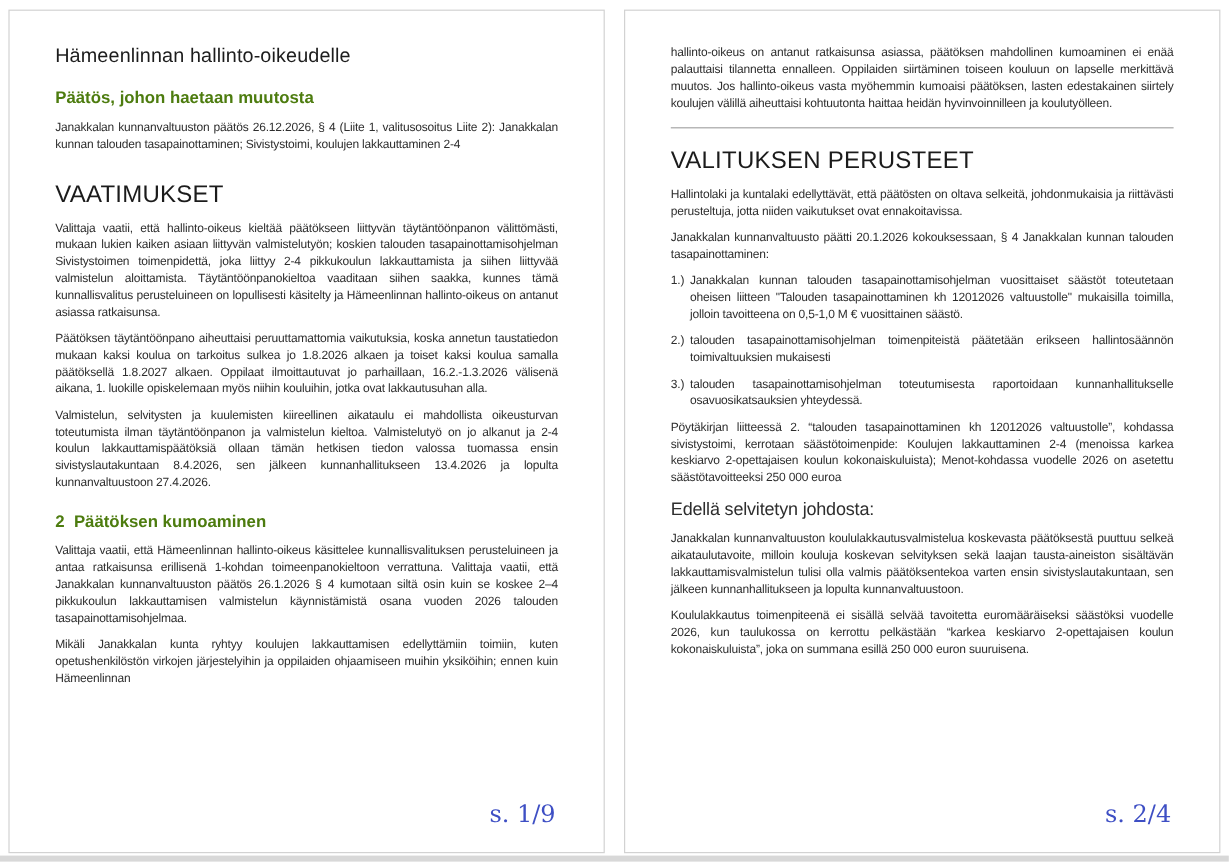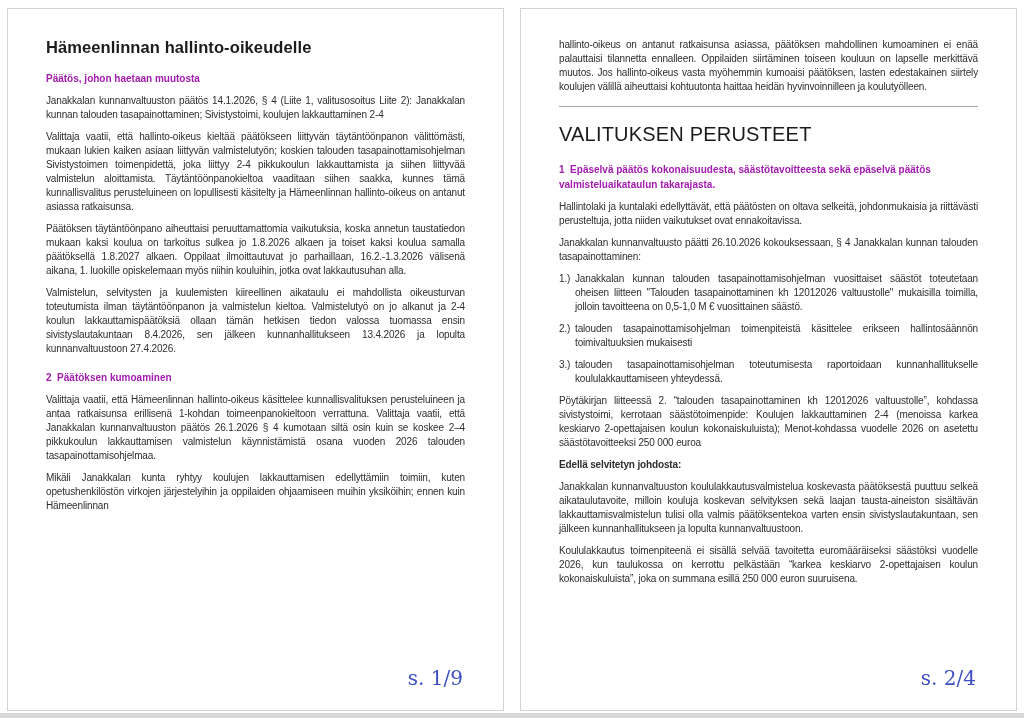--- a/index.html
+++ b/index.html
@@ -19,54 +19,54 @@
     border: 1px solid #d2d2d2;
     box-sizing: border-box;
     padding: 27px 38px 0 38px;
     overflow: hidden;
   }
   #page-1 { left: 7px; }
   #page-2 { left: 520px; }
 
   .doc-title {
     font-size: 16.5px;
-    font-weight: 700;
+    font-weight: 400;
     color: #1c1c1c;
     margin: 2px 0 0 0;
     letter-spacing: 0.1px;
   }
   .h1 {
     font-size: 20px;
     font-weight: 400;
     color: #1b1b1b;
     line-height: 1.4;
     margin: 20px 0 0 0;
     letter-spacing: 0.2px;
   }
   .h3 {
-    font-size: 10px;
+    font-size: 14px;
     font-weight: 600;
-    color: #a21caf;
+    color: #4d7c0f;
     line-height: 1.5;
     margin: 14px 0 0 0;
     white-space: pre-wrap;
   }
   p.body, .list-item {
     font-size: 10px;
     line-height: 1.4;
     color: #2e2e2e;
     text-align: justify;
     letter-spacing: -0.15px;
     margin: 8px 0 0 0;
   }
   .bold-lead {
-    font-size: 10px;
+    font-size: 15px;
     line-height: 1.4;
     color: #2e2e2e;
-    font-weight: 700;
+    font-weight: 400;
     letter-spacing: -0.15px;
     margin: 8px 0 0 0;
   }
   .list-item {
     position: relative;
     padding-left: 16px;
   }
   .list-marker {
     position: absolute;
     left: 0; top: 0;
@@ -94,53 +94,53 @@
     width: 1024px; height: 5px;
     background: #d8d8d8;
   }
 </style>
 </head>
 <body>
 
 <div class="page" id="page-1">
   <div class="doc-title">Hämeenlinnan hallinto-oikeudelle</div>
   <div class="h3">Päätös, johon haetaan muutosta</div>
-  <p class="body">Janakkalan kunnanvaltuuston päätös 14.1.2026, § 4 (Liite 1, valitusosoitus Liite 2): Janakkalan kunnan talouden tasapainottaminen; Sivistystoimi, koulujen lakkauttaminen 2-4</p>
+  <p class="body">Janakkalan kunnanvaltuuston päätös 26.12.2026, § 4 (Liite 1, valitusosoitus Liite 2): Janakkalan kunnan talouden tasapainottaminen; Sivistystoimi, koulujen lakkauttaminen 2-4</p>
+  <div class="h1">VAATIMUKSET</div>
 
   <p class="body">Valittaja vaatii, että hallinto-oikeus kieltää päätökseen liittyvän täytäntöönpanon välittömästi, mukaan lukien kaiken asiaan liittyvän valmistelutyön; koskien talouden tasapainottamisohjelman Sivistystoimen toimenpidettä, joka liittyy 2-4 pikkukoulun lakkauttamista ja siihen liittyvää valmistelun aloittamista. Täytäntöönpanokieltoa vaaditaan siihen saakka, kunnes tämä kunnallisvalitus perusteluineen on lopullisesti käsitelty ja Hämeenlinnan hallinto-oikeus on antanut asiassa ratkaisunsa.</p>
   <p class="body">Päätöksen täytäntöönpano aiheuttaisi peruuttamattomia vaikutuksia, koska annetun taustatiedon mukaan kaksi koulua on tarkoitus sulkea jo 1.8.2026 alkaen ja toiset kaksi koulua samalla päätöksellä 1.8.2027 alkaen. Oppilaat ilmoittautuvat jo parhaillaan, 16.2.-1.3.2026 välisenä aikana, 1. luokille opiskelemaan myös niihin kouluihin, jotka ovat lakkautusuhan alla.</p>
   <p class="body">Valmistelun, selvitysten ja kuulemisten kiireellinen aikataulu ei mahdollista oikeusturvan toteutumista ilman täytäntöönpanon ja valmistelun kieltoa. Valmistelutyö on jo alkanut ja 2-4 koulun lakkauttamispäätöksiä ollaan tämän hetkisen tiedon valossa tuomassa ensin sivistyslautakuntaan 8.4.2026, sen jälkeen kunnanhallitukseen 13.4.2026 ja lopulta kunnanvaltuustoon 27.4.2026.</p>
 
   <div class="h3">2  Päätöksen kumoaminen</div>
   <p class="body">Valittaja vaatii, että Hämeenlinnan hallinto-oikeus käsittelee kunnallisvalituksen perusteluineen ja antaa ratkaisunsa erillisenä 1-kohdan toimeenpanokieltoon verrattuna. Valittaja vaatii, että Janakkalan kunnanvaltuuston päätös 26.1.2026 § 4 kumotaan siltä osin kuin se koskee 2–4 pikkukoulun lakkauttamisen valmistelun käynnistämistä osana vuoden 2026 talouden tasapainottamisohjelmaa.</p>
   <p class="body">Mikäli Janakkalan kunta ryhtyy koulujen lakkauttamisen edellyttämiin toimiin, kuten opetushenkilöstön virkojen järjestelyihin ja oppilaiden ohjaamiseen muihin yksiköihin; ennen kuin Hämeenlinnan</p>
 
   <div class="page-number">s. 1/9</div>
 </div>
 
 <div class="page" id="page-2">
   <p class="body" style="margin-top:2px">hallinto-oikeus on antanut ratkaisunsa asiassa, päätöksen mahdollinen kumoaminen ei enää palauttaisi tilannetta ennalleen. Oppilaiden siirtäminen toiseen kouluun on lapselle merkittävä muutos. Jos hallinto-oikeus vasta myöhemmin kumoaisi päätöksen, lasten edestakainen siirtely koulujen välillä aiheuttaisi kohtuutonta haittaa heidän hyvinvoinnilleen ja koulutyölleen.</p>
   <hr class="rule">
   <div class="h1">VALITUKSEN PERUSTEET</div>
 
-  <div class="h3">1  Epäselvä päätös kokonaisuudesta, säästötavoitteesta sekä epäselvä päätös valmisteluaikataulun takarajasta.</div>
   <p class="body">Hallintolaki ja kuntalaki edellyttävät, että päätösten on oltava selkeitä, johdonmukaisia ja riittävästi perusteltuja, jotta niiden vaikutukset ovat ennakoitavissa.</p>
-  <p class="body">Janakkalan kunnanvaltuusto päätti 26.10.2026 kokouksessaan, § 4 Janakkalan kunnan talouden tasapainottaminen:</p>
+  <p class="body">Janakkalan kunnanvaltuusto päätti 20.1.2026 kokouksessaan, § 4 Janakkalan kunnan talouden tasapainottaminen:</p>
 
   <div class="list-item">
     <span class="list-marker">1.)</span>
     <span>Janakkalan kunnan talouden tasapainottamisohjelman vuosittaiset säästöt toteutetaan oheisen liitteen "Talouden tasapainottaminen kh 12012026 valtuustolle" mukaisilla toimilla, jolloin tavoitteena on 0,5-1,0 M € vuosittainen säästö.</span>
   </div>
   <div class="list-item">
     <span class="list-marker">2.)</span>
-    <span>talouden tasapainottamisohjelman toimenpiteistä käsittelee erikseen hallintosäännön toimivaltuuksien mukaisesti</span>
+    <span>talouden tasapainottamisohjelman toimenpiteistä päätetään erikseen hallintosäännön toimivaltuuksien mukaisesti</span>
   </div>
   <div class="list-item">
     <span class="list-marker">3.)</span>
-    <span>talouden tasapainottamisohjelman toteutumisesta raportoidaan kunnanhallitukselle koululakkauttamiseen yhteydessä.</span>
+    <span>talouden tasapainottamisohjelman toteutumisesta raportoidaan kunnanhallitukselle osavuosikatsauksien yhteydessä.</span>
   </div>
 
   <p class="body">Pöytäkirjan liitteessä 2. “talouden tasapainottaminen kh 12012026 valtuustolle”, kohdassa sivistystoimi, kerrotaan säästötoimenpide: Koulujen lakkauttaminen 2-4 (menoissa karkea keskiarvo 2-opettajaisen koulun kokonaiskuluista); Menot-kohdassa vuodelle 2026 on asetettu säästötavoitteeksi 250 000 euroa</p>
 
   <p class="bold-lead">Edellä selvitetyn johdosta:</p>
 
   <p class="body">Janakkalan kunnanvaltuuston koululakkautusvalmistelua koskevasta päätöksestä puuttuu selkeä aikataulutavoite, milloin kouluja koskevan selvityksen sekä laajan tausta-aineiston sisältävän lakkauttamisvalmistelun tulisi olla valmis päätöksentekoa varten ensin sivistyslautakuntaan, sen jälkeen kunnanhallitukseen ja lopulta kunnanvaltuustoon.</p>
   <p class="body">Koululakkautus toimenpiteenä ei sisällä selvää tavoitetta euromääräiseksi säästöksi vuodelle 2026, kun taulukossa on kerrottu pelkästään “karkea keskiarvo 2-opettajaisen koulun kokonaiskuluista”, joka on summana esillä 250 000 euron suuruisena.</p>
 
   <div class="page-number">s. 2/4</div>

